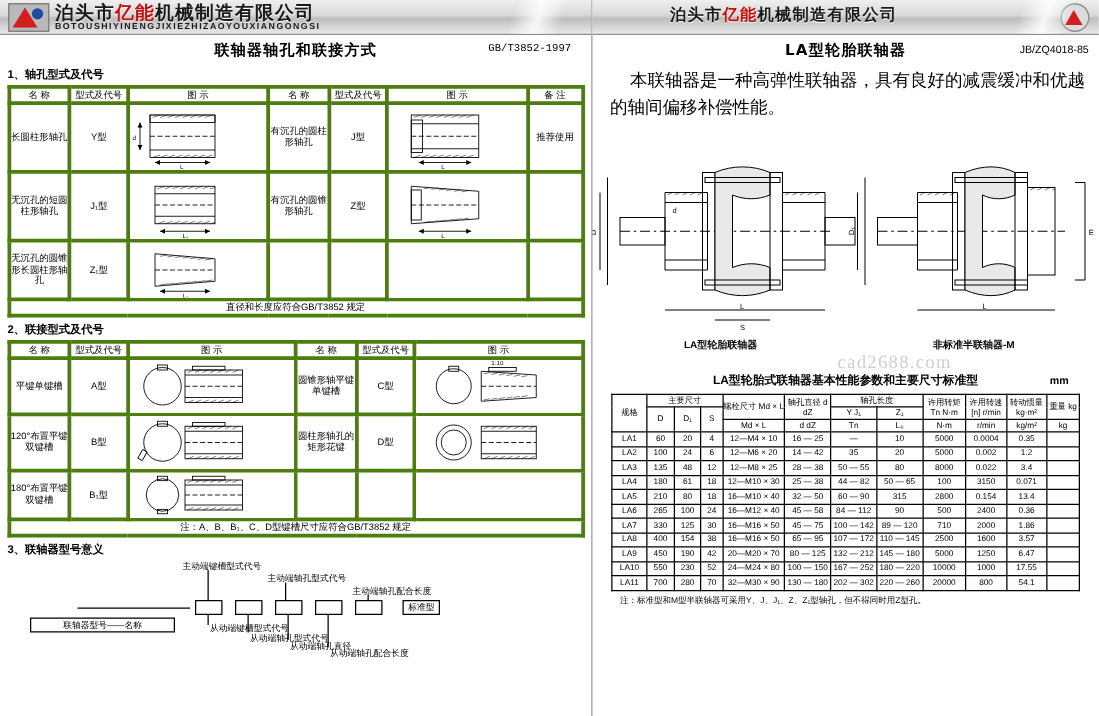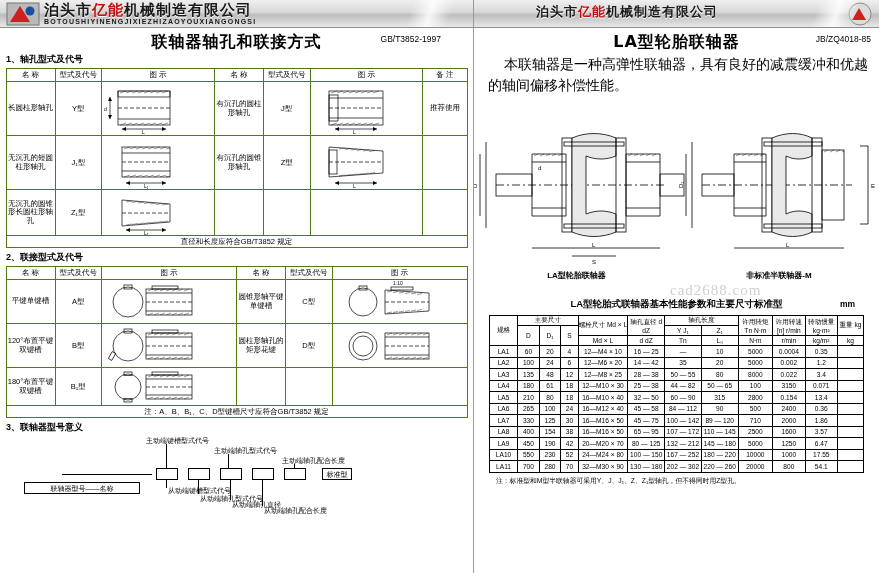--- a/index.html
+++ b/index.html
@@ -47,37 +47,37 @@
     transform: rotate(-12deg);
   }
   .banner.right-banner .cn { font-size:13px; top:3px; left:62px;}
   .banner.right-banner .logoR { position:absolute; right:6px; top:2px; width:26px; height:24px; }
 
   
   .titlebar { position:relative; height:22px; }
   .titlebar .main-title {
     position:absolute; left:0; right:0; text-align:center; top:4px;
     font-family:"DejaVu Sans", sans-serif;
-    font-weight:bold; font-size:16px; letter-spacing:1px;
+    font-weight:bold; font-size:12px; letter-spacing:1px;
   }
   .titlebar .std {
     position:absolute; right:8px; top:6px; font-size:8.5px;
   }
-  .titlebar .std.lefty { right:32px; }
+  .titlebar .std.lefty { right:16px;font-family:Liberation Mono, monospace; }
 
   .sec-title {
     font-family:Liberation Sans, sans-serif;
     font-weight:bold; font-size:9px; margin:3px 0 2px 6px;
   }
 
   
   table { border-collapse: collapse; }
   .grid { width:462px; margin:0 auto; table-layout:fixed; }
   .grid th, .grid td {
-    border:1px solid #4d7c0f;
+    border:3px solid #4d7c0f;
     text-align:center;
     vertical-align:middle;
     font-size:7.5px;
     padding:0;
   }
   .grid th { font-weight:normal; height:13px; background:#fff; }
   .cellname { font-size:7.5px; line-height:1.15; padding:1px; }
   .note-row td { height:12px; font-size:7.5px; }
 
   

